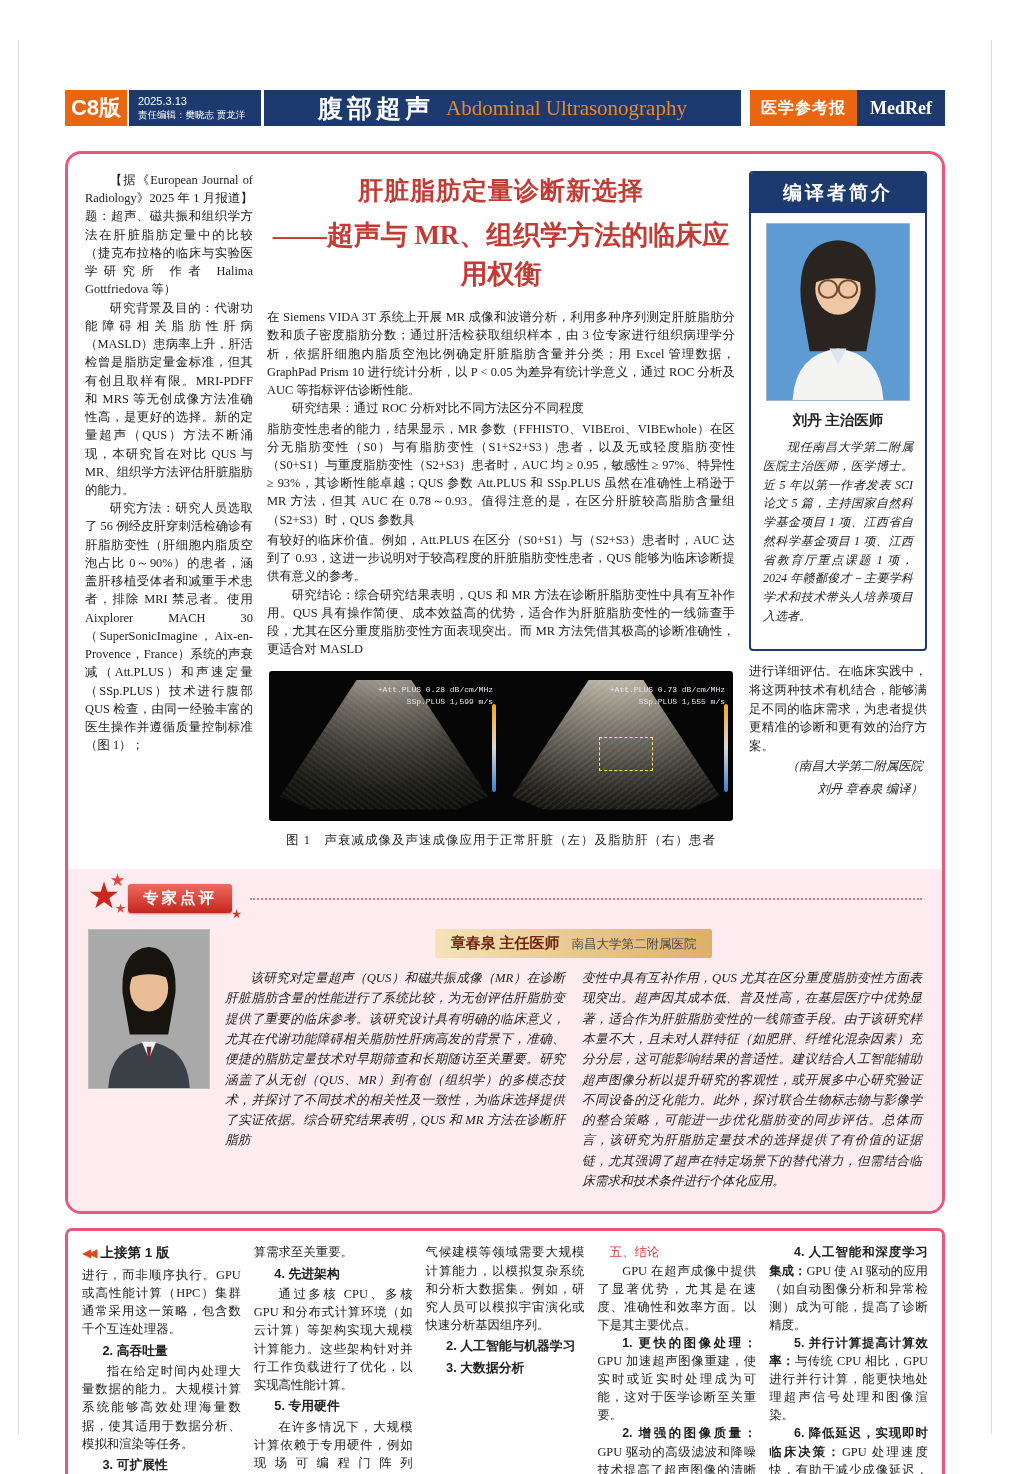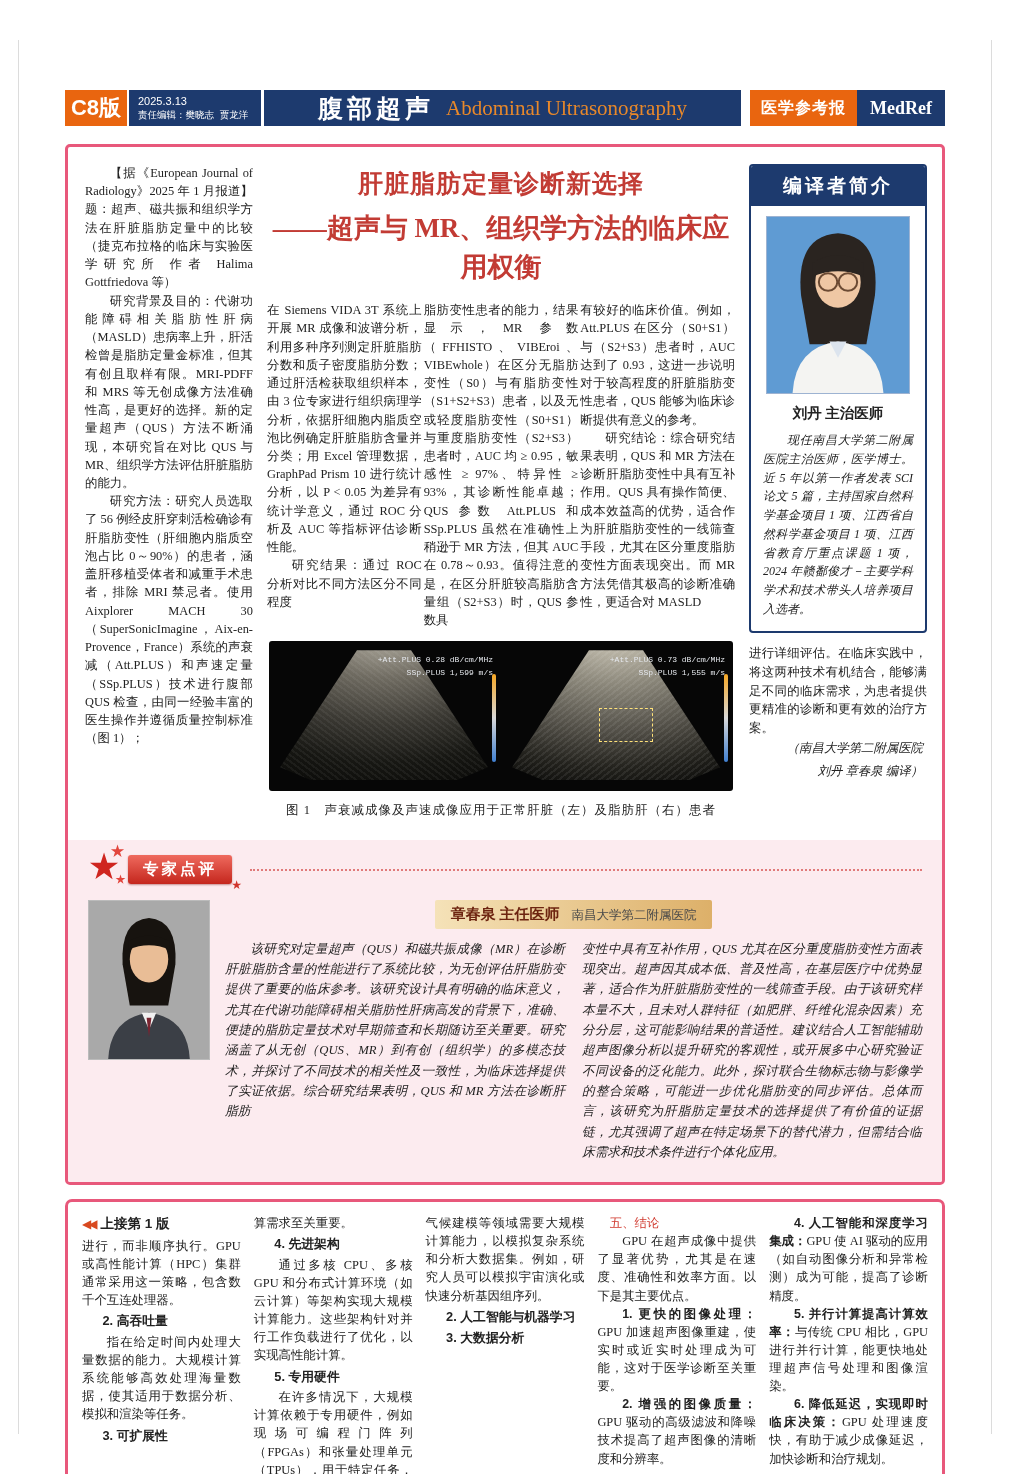--- a/index.html
+++ b/index.html
@@ -15,36 +15,36 @@
   body{background:#fff;font-family:var(--serif);color:#222;}
   .page{position:relative;width:1009px;height:1474px;margin:0 auto;background:#fff;padding:90px 64px 0 65px;overflow:hidden;}
   .edge{position:absolute;top:40px;bottom:40px;width:1px;background:#dcdcdc;}
   .edge.l{left:18px}.edge.r{right:17px}
 
   
   .hd{display:flex;height:36px;align-items:stretch;}
   .hd-badge{width:62px;background:var(--orange);color:#fff;font-family:var(--sans);font-weight:bold;font-size:22px;display:flex;align-items:center;justify-content:center;}
   .hd-meta{width:132px;background:var(--navy);color:#fff;font-family:var(--sans);padding:5px 0 4px 9px;margin-left:2px;display:flex;flex-direction:column;justify-content:center;gap:2px;}
   .hd-meta .d{font-size:11px;}
-  .hd-meta .e{font-size:9.5px;font-family:Liberation Mono, monospace;}
+  .hd-meta .e{font-size:9.5px;}
   .hd-title{flex:1;background:var(--navy);margin-left:3px;display:flex;align-items:center;justify-content:center;gap:12px;}
   .hd-title .cn{color:#fff;font-weight:bold;font-size:25px;letter-spacing:4px;font-family:var(--serif);}
   .hd-title .en{color:#e8882a;font-size:21px;font-family:var(--serif);}
   .hd-cn-brand{background:var(--orange);color:#fff;font-weight:bold;font-size:16px;display:flex;align-items:center;padding:0 11px;margin-left:9px;letter-spacing:1px;font-family:var(--serif);}
   .hd-en-brand{background:var(--navy);color:#fff;font-weight:bold;font-size:18px;display:flex;align-items:center;padding:0 13px;font-family:var(--serif);}
 
   
-  .main-box{margin-top:18px;border:3px solid var(--pink);border-radius:5px;overflow:hidden;}
+  .main-box{margin-top:25px;border:3px solid var(--pink);border-radius:16px;overflow:hidden;}
   .article{display:flex;gap:14px;padding:17px 15px 0 17px;font-size:12.4px;line-height:1.47;}
   .col-intro{width:168px;flex:0 0 168px;}
   .art-center{flex:1;min-width:0;}
   .art-title{text-align:center;color:var(--red);margin:2px 0 13px;}
   .art-title .t1{font-size:25px;font-weight:bold;letter-spacing:1px;}
   .art-title .t2{font-size:27px;font-weight:bold;margin-top:6px;letter-spacing:0;}
-  .art-cols{display:flex;gap:2px;}
+  .art-cols{display:flex;gap:2px;flex-direction:column;}
   .art-col{flex:1;min-width:0;}
   .blk{margin:0;text-align:justify;}
   .blk.p{text-indent:2em;}
   .blk.p-cont{text-indent:0;}
   .blk.h{font-family:var(--sans);font-weight:bold;font-size:12.8px;text-indent:1.6em;margin:3px 0 2px;text-align:left;}
   .blk.h-red{color:#d0392e;text-indent:1em;}
   .blk strong{font-family:var(--sans);font-weight:bold;}
 
   
   .figure{margin:12px 2px 0;background:#060606;border-radius:3px;height:150px;display:flex;position:relative;overflow:hidden;}
@@ -62,21 +62,21 @@
   .roi{position:absolute;left:42%;top:44%;width:54px;height:34px;border:1px dashed #ffe27a;}
   .fig-caption{text-align:center;font-size:12.5px;color:#1d1d1d;padding:10px 0 4px;letter-spacing:1px;}
 
   
   .col-profile{width:178px;flex:0 0 178px;}
   .profile-box{border:2px solid var(--navy);border-radius:4px;overflow:hidden;background:#fff;}
   .profile-head{background:var(--navy);color:#fff;font-family:var(--serif);font-weight:bold;font-size:19px;text-align:center;letter-spacing:3px;padding:6px 0;}
   .photo-wrap{padding:10px 15px 4px;}
   .photo{width:100%;height:178px;display:block;border:1px solid #9db3d2;}
   .profile-name{text-align:center;font-weight:bold;font-size:14.5px;margin:5px 0 7px;}
-  .profile-bio{padding:0 12px 13px;font-size:12px;line-height:1.56;font-style:italic;text-align:justify;text-indent:2em;}
+  .profile-bio{padding:0 12px 24px;font-size:12px;line-height:1.56;font-style:italic;text-align:justify;text-indent:2em;}
   .tail{margin-top:11px;font-size:12.4px;line-height:1.5;}
   .tail .credit{font-style:italic;text-align:right;padding-right:4px;line-height:1.8;}
 
   
   .expert{background:#fcebef;margin-top:16px;padding:10px 20px 20px;position:relative;}
   .expert-head{display:flex;align-items:center;margin:2px 0 12px;}
   .starcluster{position:relative;width:40px;height:36px;flex:0 0 40px;}
   .star{position:absolute;color:#cf251f;line-height:1;}
   .star.s1{font-size:32px;left:0;top:-2px;}
   .star.s2{font-size:15px;left:22px;top:-8px;color:#e2453d;}

